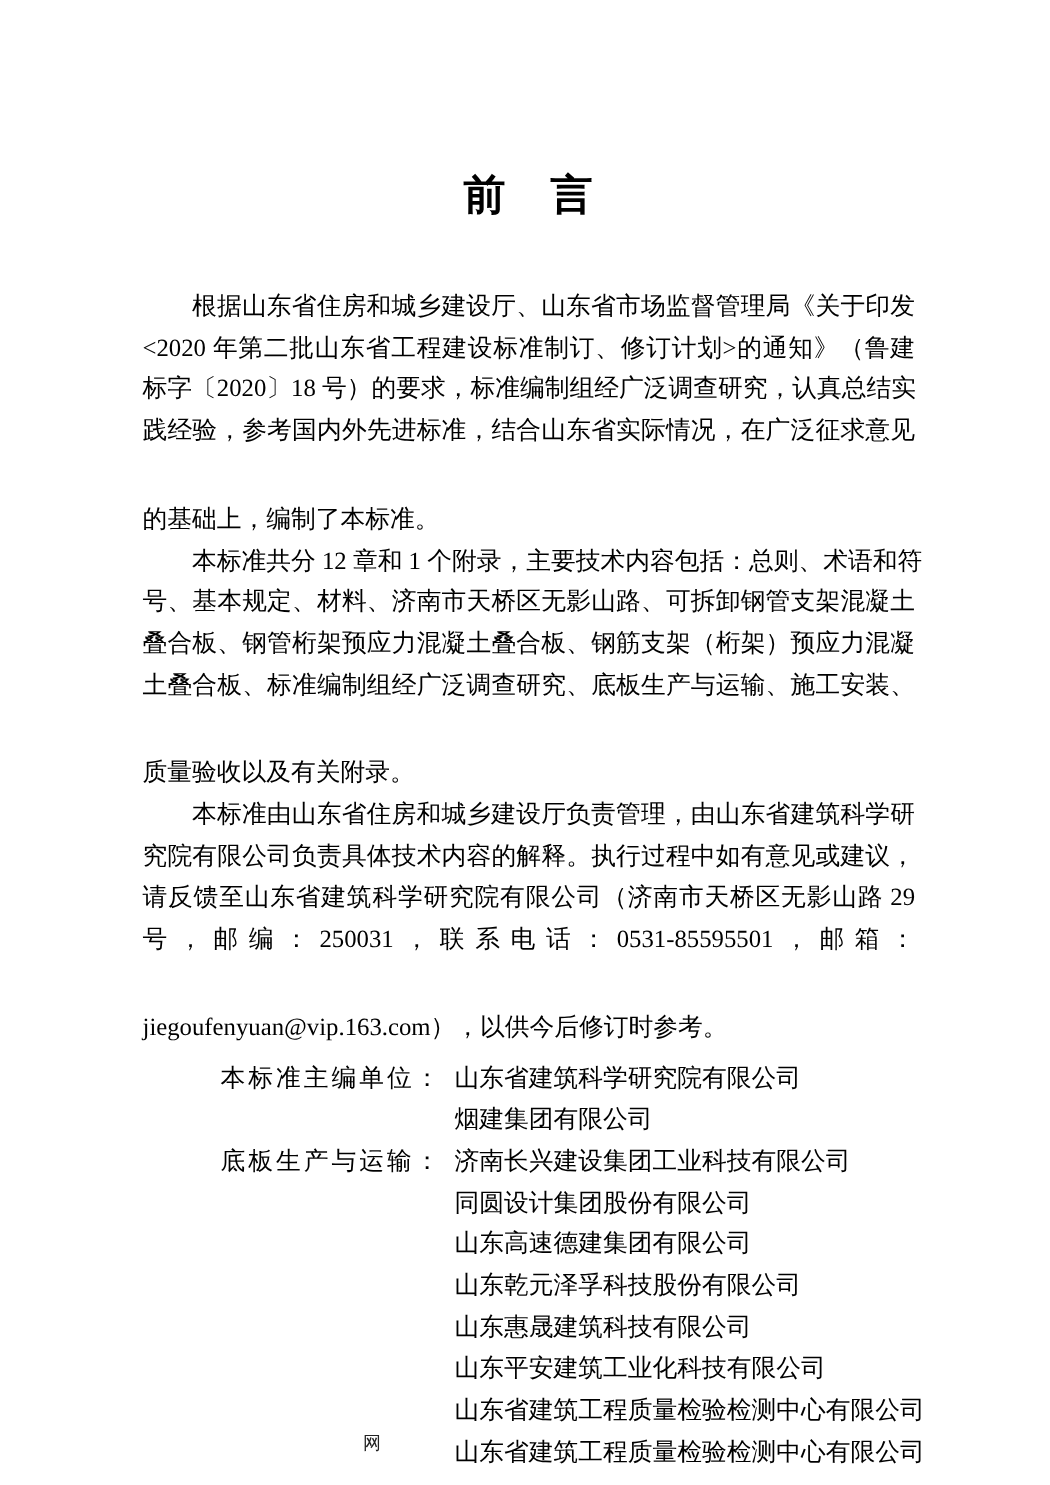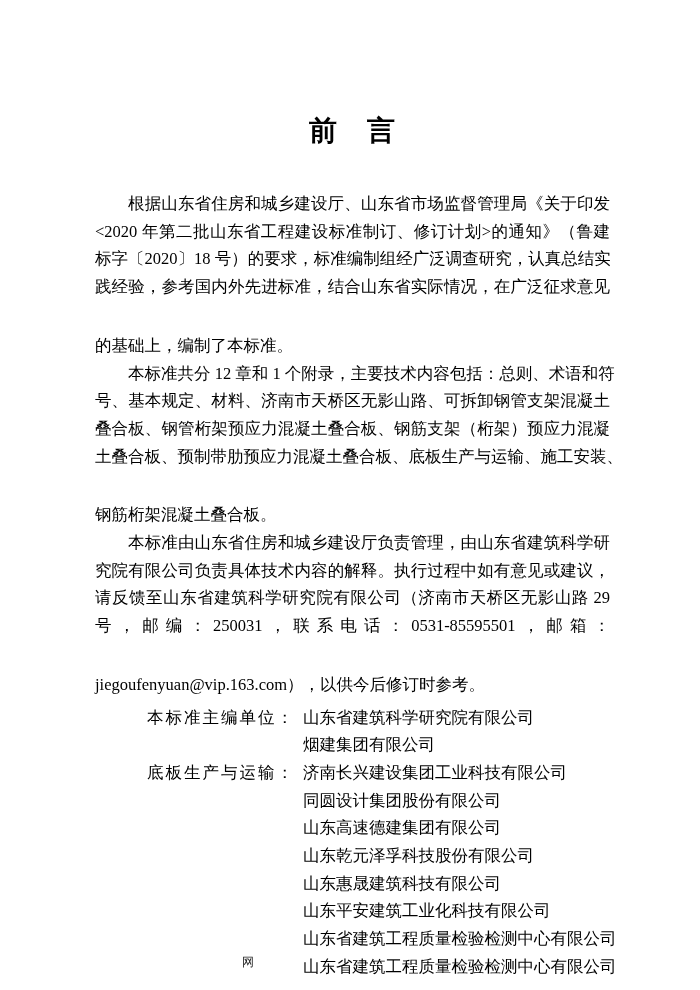--- a/index.html
+++ b/index.html
@@ -45,21 +45,20 @@
     text-align-last: left;
     margin-top: 31px;
   }
   .editors {
     margin-top: 6px;
   }
   .unit-row {
     display: flex;
     font-size: 16.5px;
     line-height: 27.7px;
-    font-family: Liberation Mono, monospace;
   }
   .unit-label {
     flex: 0 0 208px;
     box-sizing: border-box;
     padding-left: 52px;
     letter-spacing: 2px;
     white-space: nowrap;
   }
   .unit-name {
     white-space: nowrap;
@@ -86,22 +85,22 @@
       <div class="para-line">&lt;2020 年第二批山东省工程建设标准制订、修订计划&gt;的通知》（鲁建</div>
       <div class="para-line">标字〔2020〕18 号）的要求，标准编制组经广泛调查研究，认真总结实</div>
       <div class="para-line">践经验，参考国内外先进标准，结合山东省实际情况，在广泛征求意见</div>
       <div class="para-line last">的基础上，编制了本标准。</div>
     </div>
 
     <div>
       <div class="para-line first">本标准共分 12 章和 1 个附录，主要技术内容包括：总则、术语和符</div>
       <div class="para-line">号、基本规定、材料、济南市天桥区无影山路、可拆卸钢管支架混凝土</div>
       <div class="para-line">叠合板、钢管桁架预应力混凝土叠合板、钢筋支架（桁架）预应力混凝</div>
-      <div class="para-line">土叠合板、预制带肋预应力混凝土叠合板、底板生产与运输、施工安装、</div>
-      <div class="para-line last">钢筋桁架混凝土叠合板。</div>
+      <div class="para-line">土叠合板、标准编制组经广泛调查研究、底板生产与运输、施工安装、</div>
+      <div class="para-line last">质量验收以及有关附录。</div>
     </div>
 
     <div>
       <div class="para-line first">本标准由山东省住房和城乡建设厅负责管理，由山东省建筑科学研</div>
       <div class="para-line">究院有限公司负责具体技术内容的解释。执行过程中如有意见或建议，</div>
       <div class="para-line">请反馈至山东省建筑科学研究院有限公司（济南市天桥区无影山路 29</div>
       <div class="para-line">号，邮编：250031，联系电话：0531-85595501，邮箱：</div>
       <div class="para-line last">jiegoufenyuan@vip.163.com），以供今后修订时参考。</div>
     </div>
 

